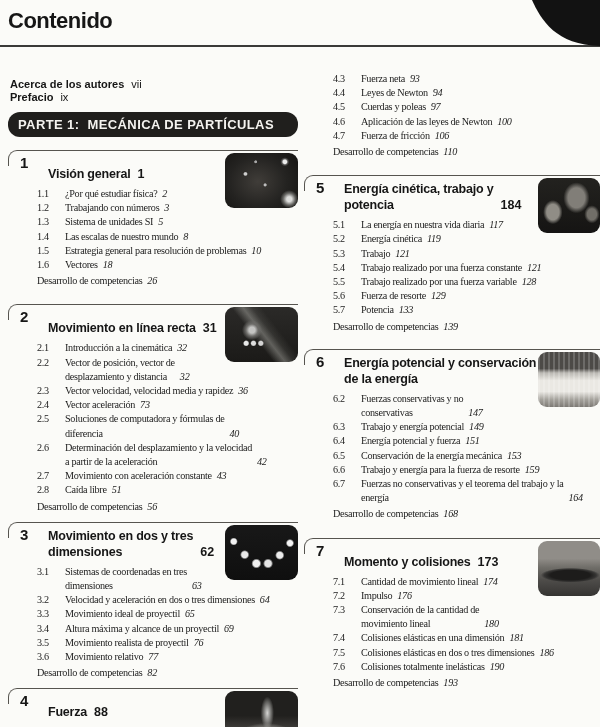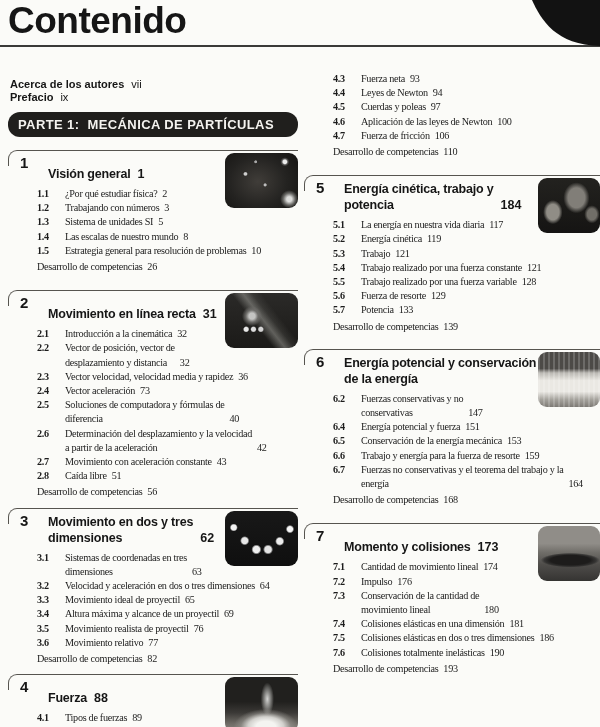--- a/index.html
+++ b/index.html
@@ -7,21 +7,21 @@
     width:600px;height:727px;overflow:hidden;
     background:#fbfbf8;
     font-family:"Liberation Sans",sans-serif;
     color:#1a1a1a;
   }
   #page{position:relative;width:600px;height:727px;}
 
   
   .page-title{
     position:absolute;left:8px;top:2px;margin:0;
-    font-size:37px;line-height:38px;font-weight:700;letter-spacing:-0.5px;color:#161616;
+    font-size:22px;line-height:38px;font-weight:700;letter-spacing:-0.5px;color:#161616;
   }
   .title-rule{position:absolute;left:0;right:0;top:45px;height:2.4px;background:#3a3a38;}
   .corner{position:absolute;right:0;top:0;}
 
   
   .col{position:absolute;}
   .col-left{left:8px;top:78px;width:290px;}
   .col-right{left:304px;top:70px;width:296px;}
 
   
@@ -62,23 +62,23 @@
     font-size:12.5px;line-height:16px;letter-spacing:-0.2px;color:#161616;
   }
   .chap-page{font-size:12.5px;margin-left:7px;color:#161616;}
 
   .sections{padding-left:29px;}
   .sec-row,.sec-footer{
     font-family:"Liberation Serif",serif;
     font-size:10.2px;line-height:14.2px;letter-spacing:-0.3px;color:#1c1c1c;
   }
   .sec-row{position:relative;padding-left:28px;}
-  .sec-num{position:absolute;left:0;top:0;font-weight:700;}
+  .sec-num{position:absolute;left:0;top:0;font-weight:400;}
   .sec-text{display:inline-block;white-space:pre;}
-  .sec-page{margin-left:5px;}
+  .sec-page{margin-left:5px;font-style:italic;}
   .sec-footer{margin-top:2px;padding-left:29px;}
   .foot-label{white-space:pre;}
 
   
   .thumb{position:absolute;top:3px;right:0;height:55px;border-radius:9px;}
   .col-left .thumb{width:73px;}
   .col-right .thumb{width:62px;}
 
   .thumb-night-sky{background:
     radial-gradient(circle at 82% 16%, #ececec 0 1.8px, rgba(255,255,255,.25) 3px, transparent 4.5px),
@@ -142,20 +142,21 @@
     <div class="blocks">
         <section class="block">
           <h2 class="chap-header"><span class="chap-num">1</span><span class="chap-title">Visión general</span><span class="chap-page">1</span></h2>
           <div class="thumb thumb-night-sky"></div>
           <div class="sections">
             <div class="sec-row"><span class="sec-num">1.1</span><span class="sec-text">¿Por qué estudiar física?</span><span class="sec-page">2</span></div>
             <div class="sec-row"><span class="sec-num">1.2</span><span class="sec-text">Trabajando con números</span><span class="sec-page">3</span></div>
             <div class="sec-row"><span class="sec-num">1.3</span><span class="sec-text">Sistema de unidades SI</span><span class="sec-page">5</span></div>
             <div class="sec-row"><span class="sec-num">1.4</span><span class="sec-text">Las escalas de nuestro mundo</span><span class="sec-page">8</span></div>
             <div class="sec-row"><span class="sec-num">1.5</span><span class="sec-text">Estrategia general para resolución de problemas</span><span class="sec-page">10</span></div>
+            <div class="sec-row"><span class="sec-num">1.6</span><span class="sec-text">Vectores</span><span class="sec-page">18</span></div>
           </div>
           <div class="sec-footer"><span class="foot-label">Desarrollo de competencias</span><span class="sec-page">26</span></div>
         </section>
         <section class="block">
           <h2 class="chap-header"><span class="chap-num">2</span><span class="chap-title">Movimiento en línea recta</span><span class="chap-page">31</span></h2>
           <div class="thumb thumb-railroad-signal"></div>
           <div class="sections">
             <div class="sec-row"><span class="sec-num">2.1</span><span class="sec-text">Introducción a la cinemática</span><span class="sec-page">32</span></div>
             <div class="sec-row"><span class="sec-num">2.2</span><span class="sec-text">Vector de posición, vector de
 desplazamiento y distancia</span><span class="sec-page">32</span></div>
@@ -222,20 +223,21 @@
           </div>
           <div class="sec-footer"><span class="foot-label">Desarrollo de competencias</span><span class="sec-page">139</span></div>
         </section>
         <section class="block">
           <h2 class="chap-header"><span class="chap-num">6</span><span class="chap-title">Energía potencial y conservación
 de la energía</span><span class="chap-page">143</span></h2>
           <div class="thumb thumb-waterfall"></div>
           <div class="sections">
             <div class="sec-row"><span class="sec-num">6.2</span><span class="sec-text">Fuerzas conservativas y no
 conservativas</span><span class="sec-page">147</span></div>
+            <div class="sec-row"><span class="sec-num">6.3</span><span class="sec-text">Trabajo y energía potencial</span><span class="sec-page">149</span></div>
             <div class="sec-row"><span class="sec-num">6.4</span><span class="sec-text">Energía potencial y fuerza</span><span class="sec-page">151</span></div>
             <div class="sec-row"><span class="sec-num">6.5</span><span class="sec-text">Conservación de la energía mecánica</span><span class="sec-page">153</span></div>
             <div class="sec-row"><span class="sec-num">6.6</span><span class="sec-text">Trabajo y energía para la fuerza de resorte</span><span class="sec-page">159</span></div>
             <div class="sec-row"><span class="sec-num">6.7</span><span class="sec-text">Fuerzas no conservativas y el teorema del trabajo y la
 energía</span><span class="sec-page">164</span></div>
           </div>
           <div class="sec-footer"><span class="foot-label">Desarrollo de competencias</span><span class="sec-page">168</span></div>
         </section>
         <section class="block">
           <h2 class="chap-header"><span class="chap-num">7</span><span class="chap-title">Momento y colisiones</span><span class="chap-page">173</span></h2>

